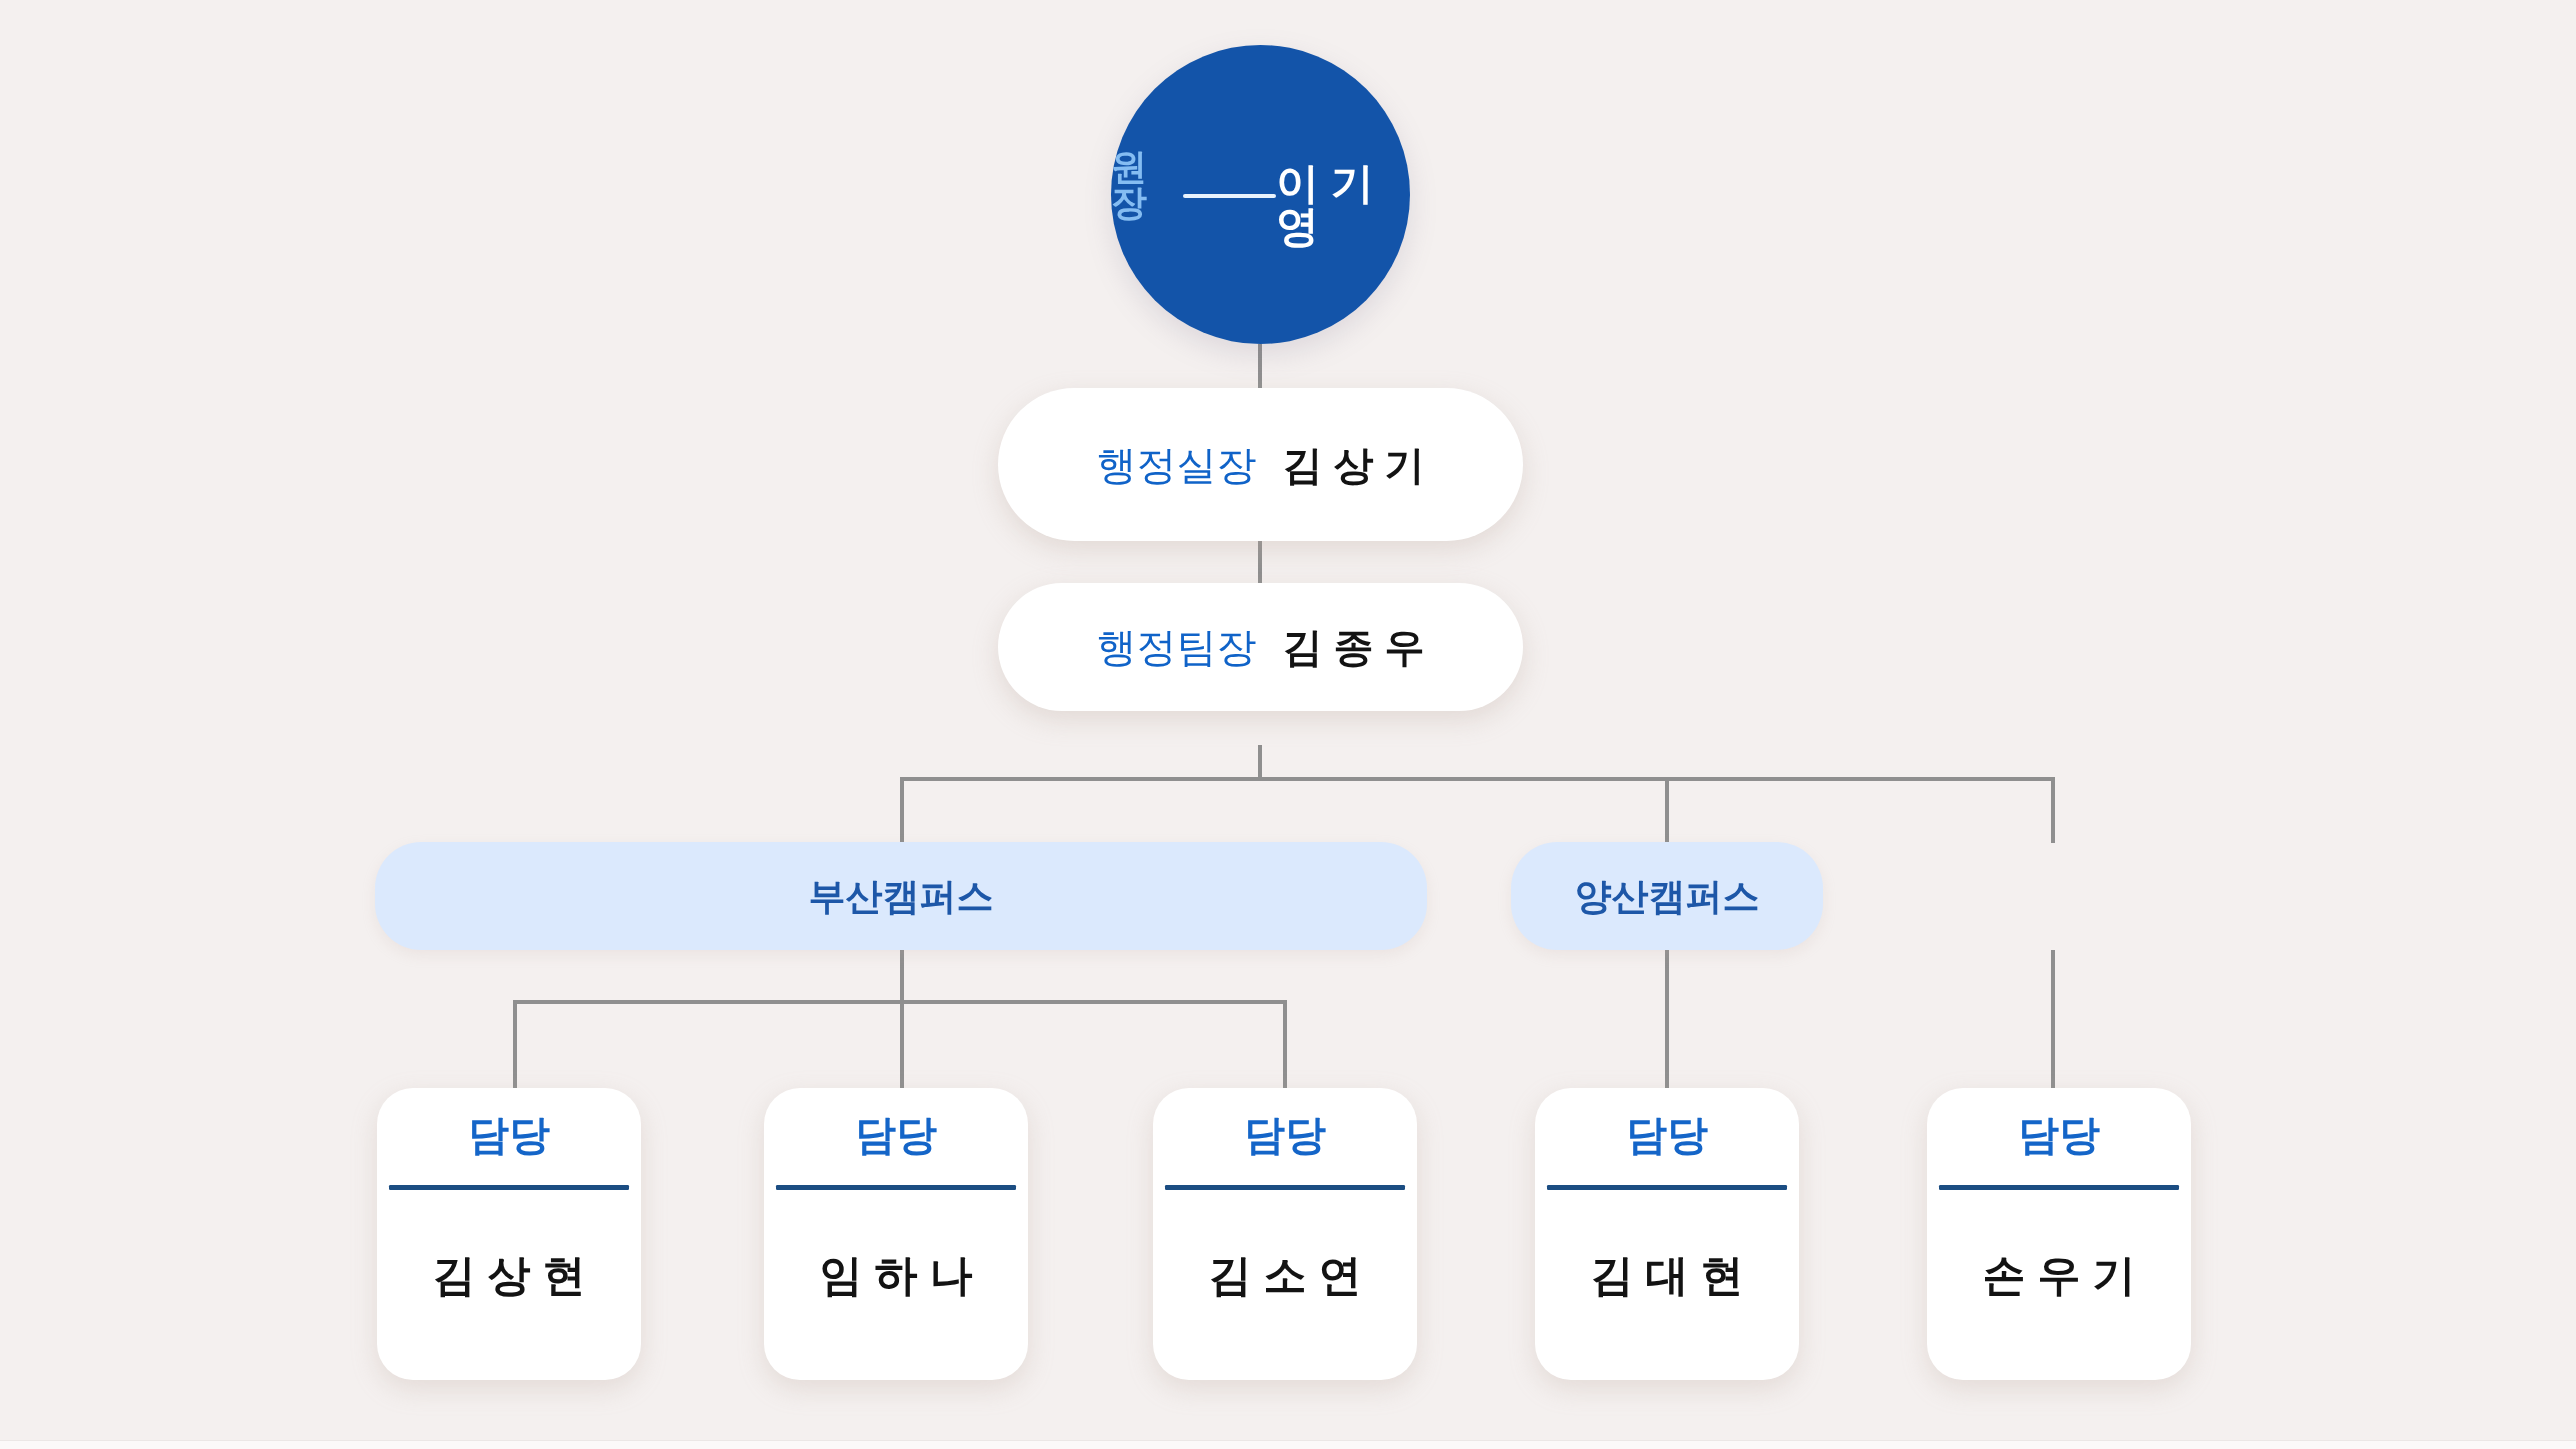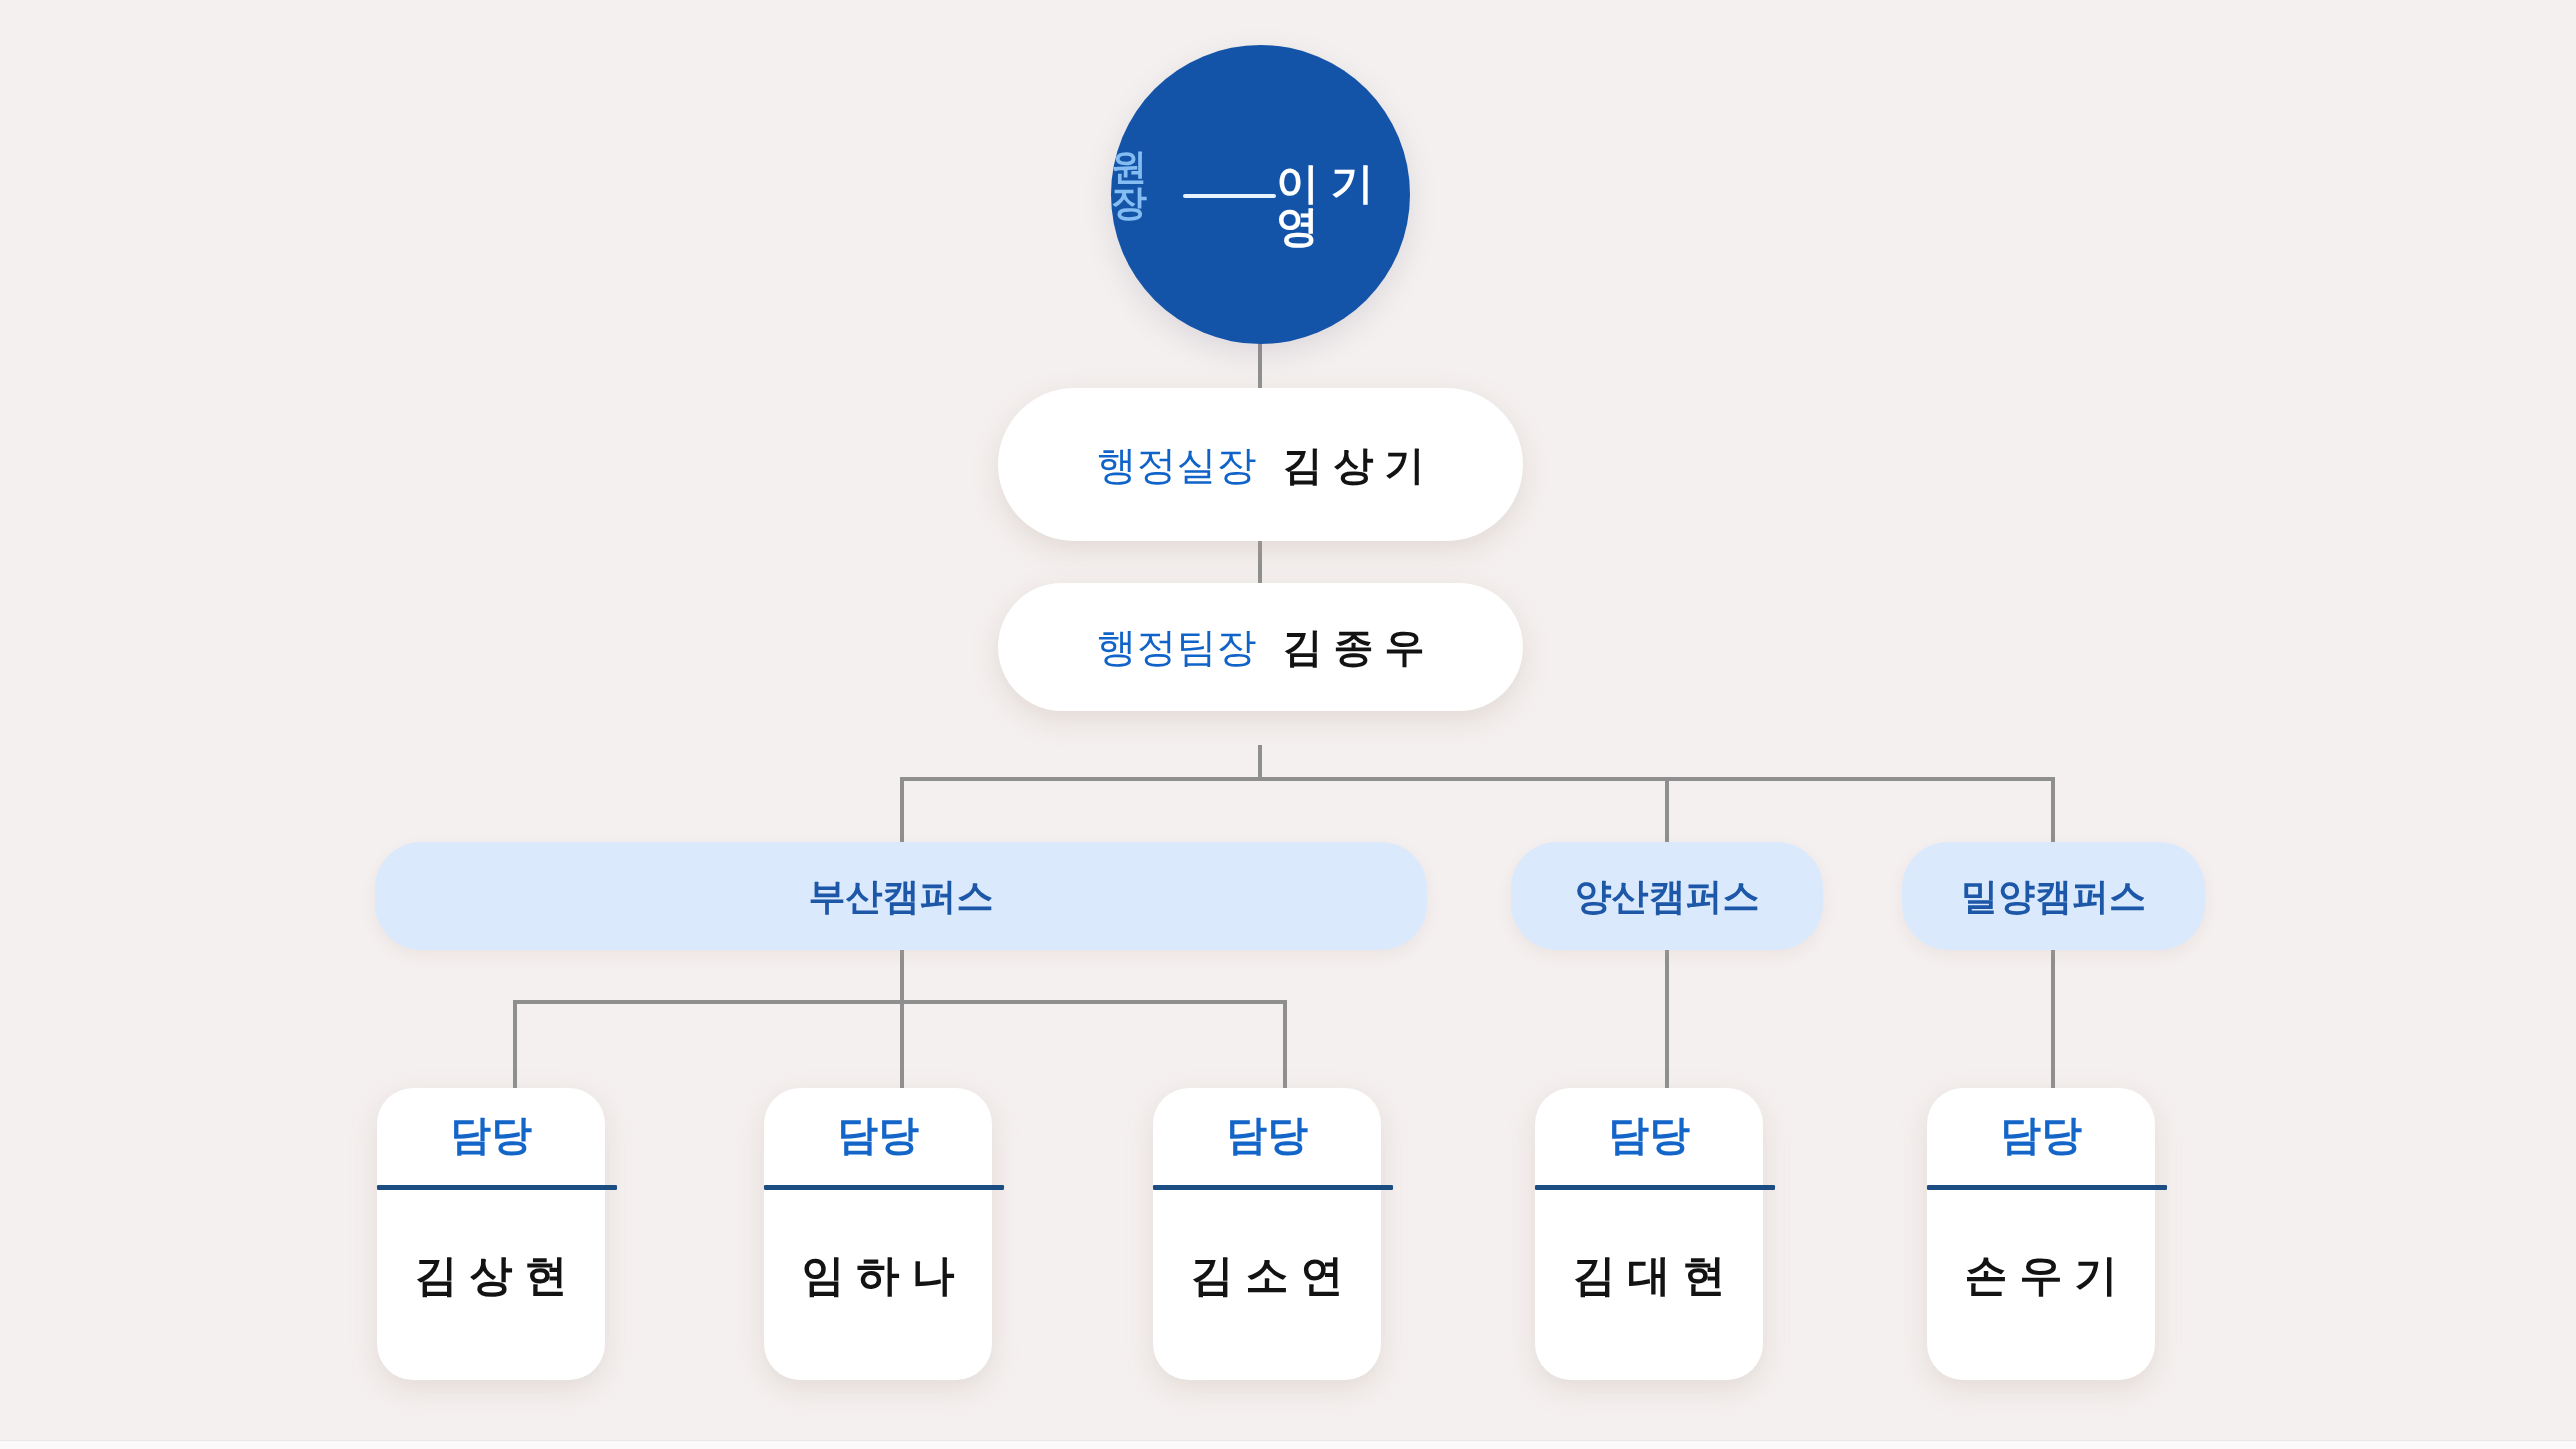--- a/index.html
+++ b/index.html
@@ -109,21 +109,21 @@
     color: #1d57a8;
     font-size: 37px;
     font-weight: 700;
     line-height: 1;
   }
 
   
   .staff-card {
     position: absolute;
     top: 1088px;
-    width: 228px;
+    width: 264px;
     height: 292px;
     background: #ffffff;
     border-radius: 36px;
     box-sizing: border-box;
     padding-top: 27px;
     text-align: center;
     z-index: 2;
     box-shadow: 0 9px 26px rgba(185,165,155,0.28);
   }
   .staff-1 { left: 377px; }
@@ -196,23 +196,20 @@
     <span class="manager-label">행정팀장</span>
     <span class="manager-name">김 종 우</span>
   </div>
 
   <div class="campus campus-busan">
     <span class="campus-label">부산캠퍼스</span>
   </div>
   <div class="campus campus-yangsan">
     <span class="campus-label">양산캠퍼스</span>
   </div>
-  <div class="campus campus-miryang">
-    <span class="campus-label">밀양캠퍼스</span>
-  </div>
 
   <div class="staff-card staff-1">
     <div class="staff-role">담당</div>
     <div class="staff-divider"></div>
     <div class="staff-name">김 상 현</div>
   </div>
   <div class="staff-card staff-2">
     <div class="staff-role">담당</div>
     <div class="staff-divider"></div>
     <div class="staff-name">임 하 나</div>

